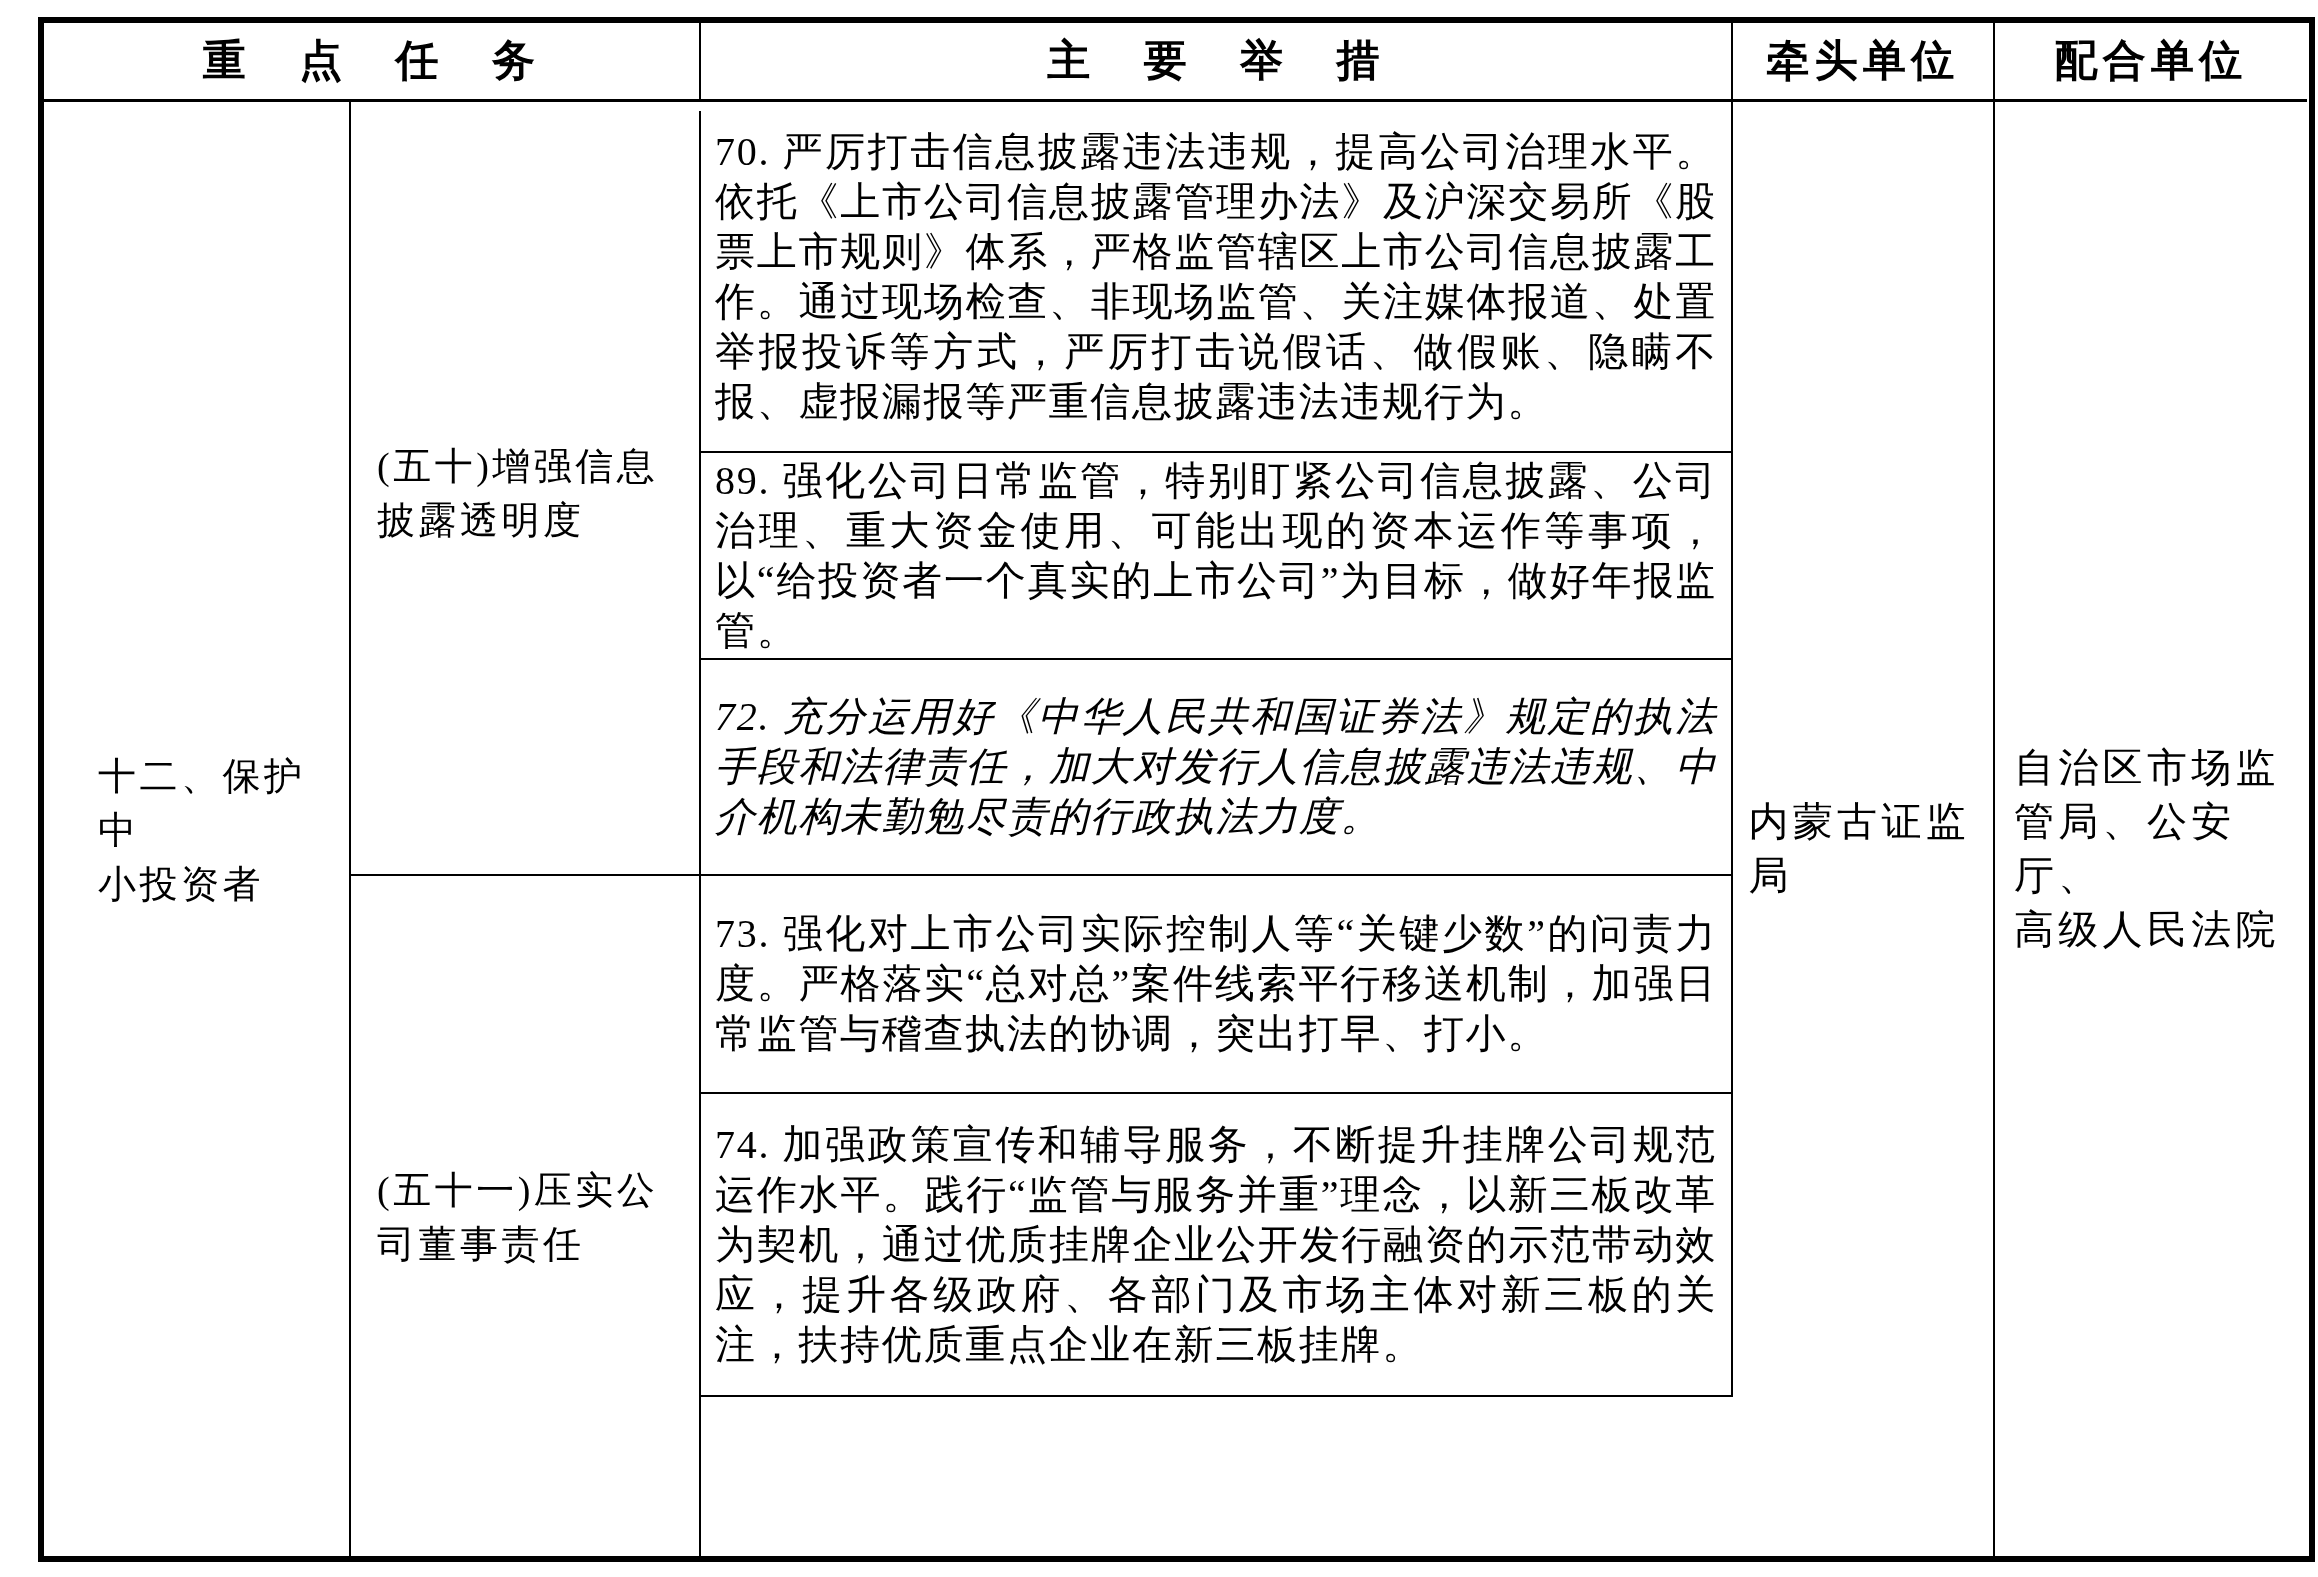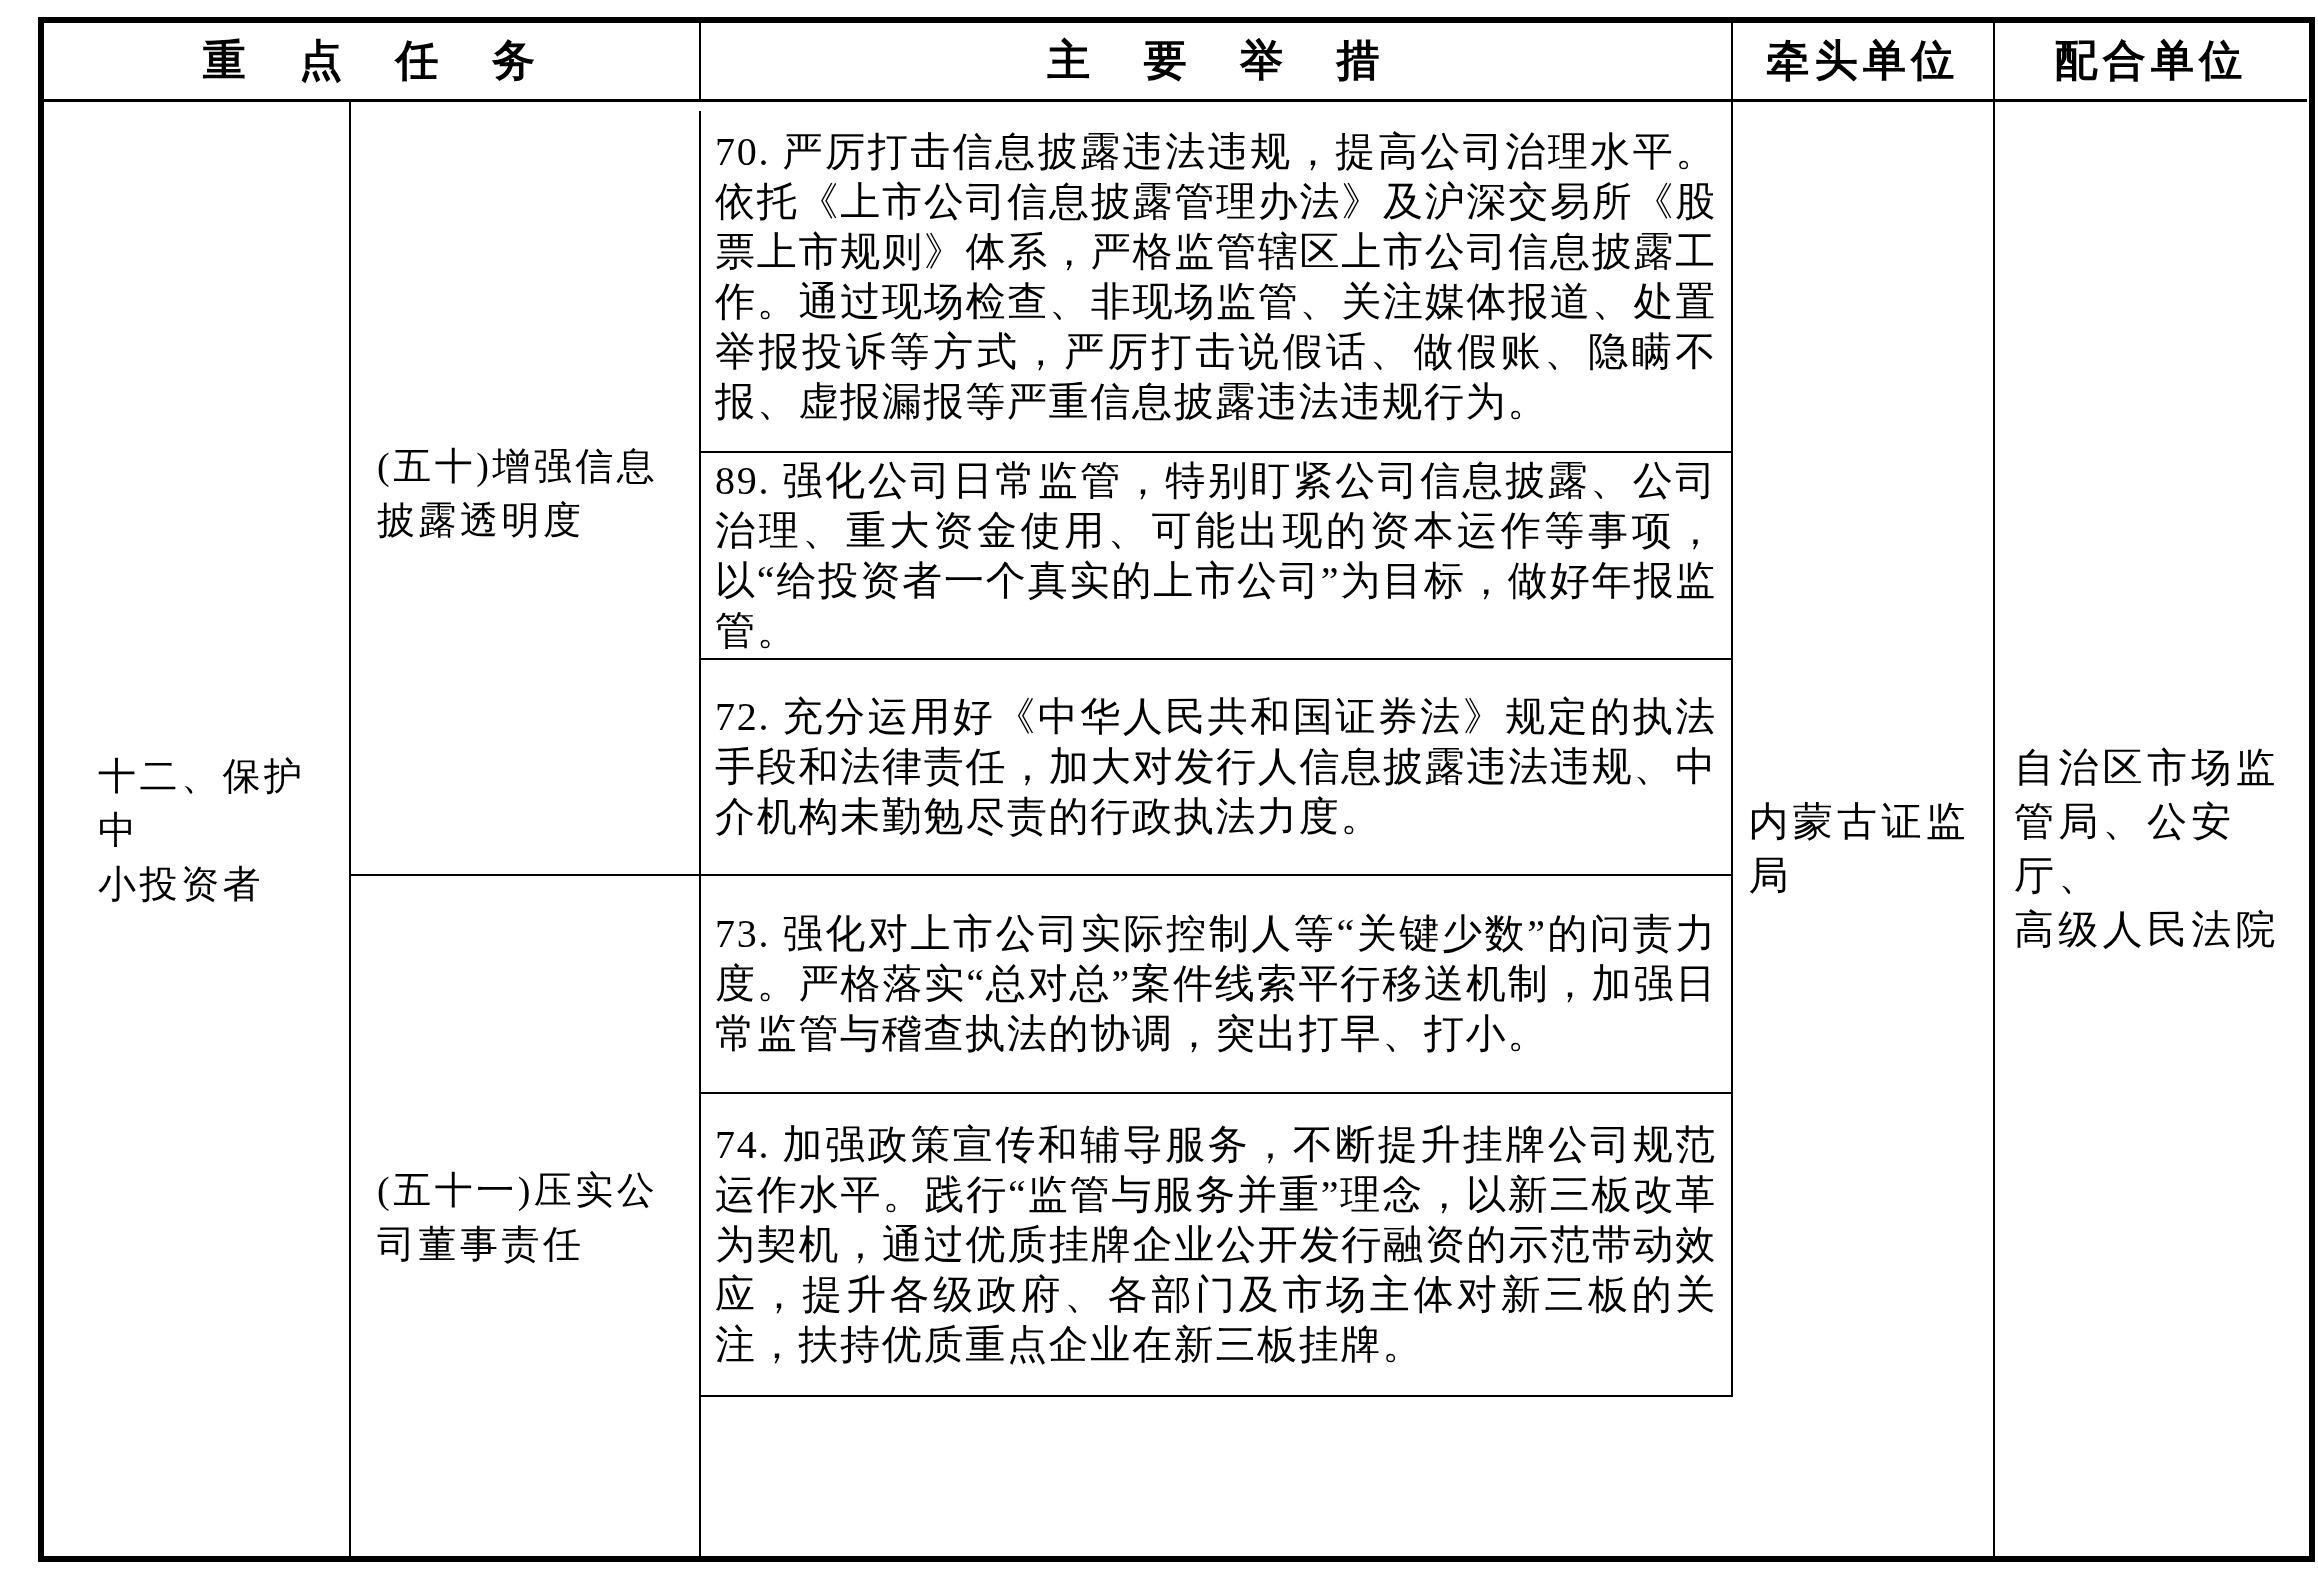--- a/index.html
+++ b/index.html
@@ -64,21 +64,21 @@
   .sub51 { grid-column: 2 / 3; grid-row: 5 / 8; }
   .subcell {
     padding-left: 26px;
     padding-right: 7px;
   }
   
   .mcell {
     grid-column: 3 / 4;
     padding: 6px 14px;
   }
-  .m70 { grid-row: 2; } .m71 { grid-row: 3; } .m72 { grid-row: 4; }
+  .m70 { grid-row: 2; } .m71 { grid-row: 3; } .m72 { grid-row: 4; font-style: italic; }
   .m73 { grid-row: 5; } .m74 { grid-row: 6; } .m75 { grid-row: 7; }
 
   
   .lead-cell {
     grid-column: 4 / 5;
     grid-row: 2 / 8;
     padding-left: 15.5px;
     padding-right: 5.2px;
   }
   .coop-cell {

